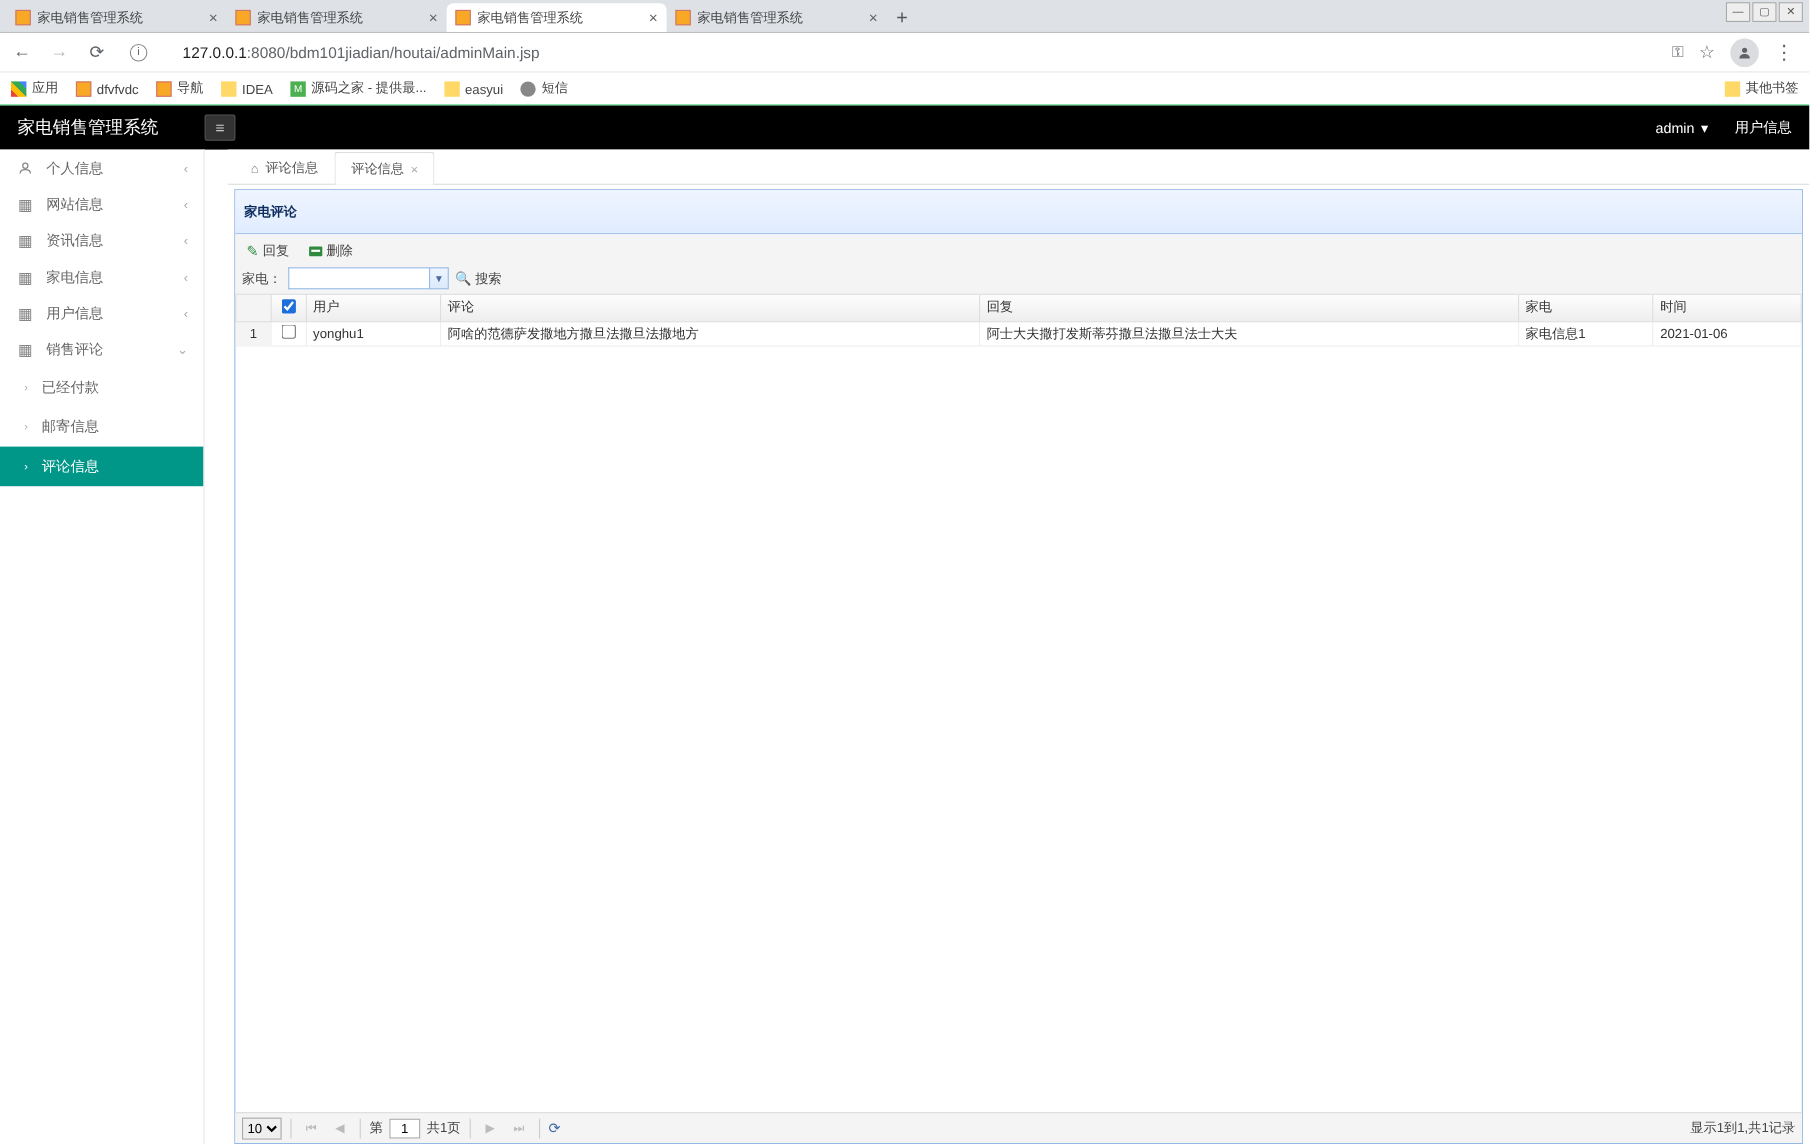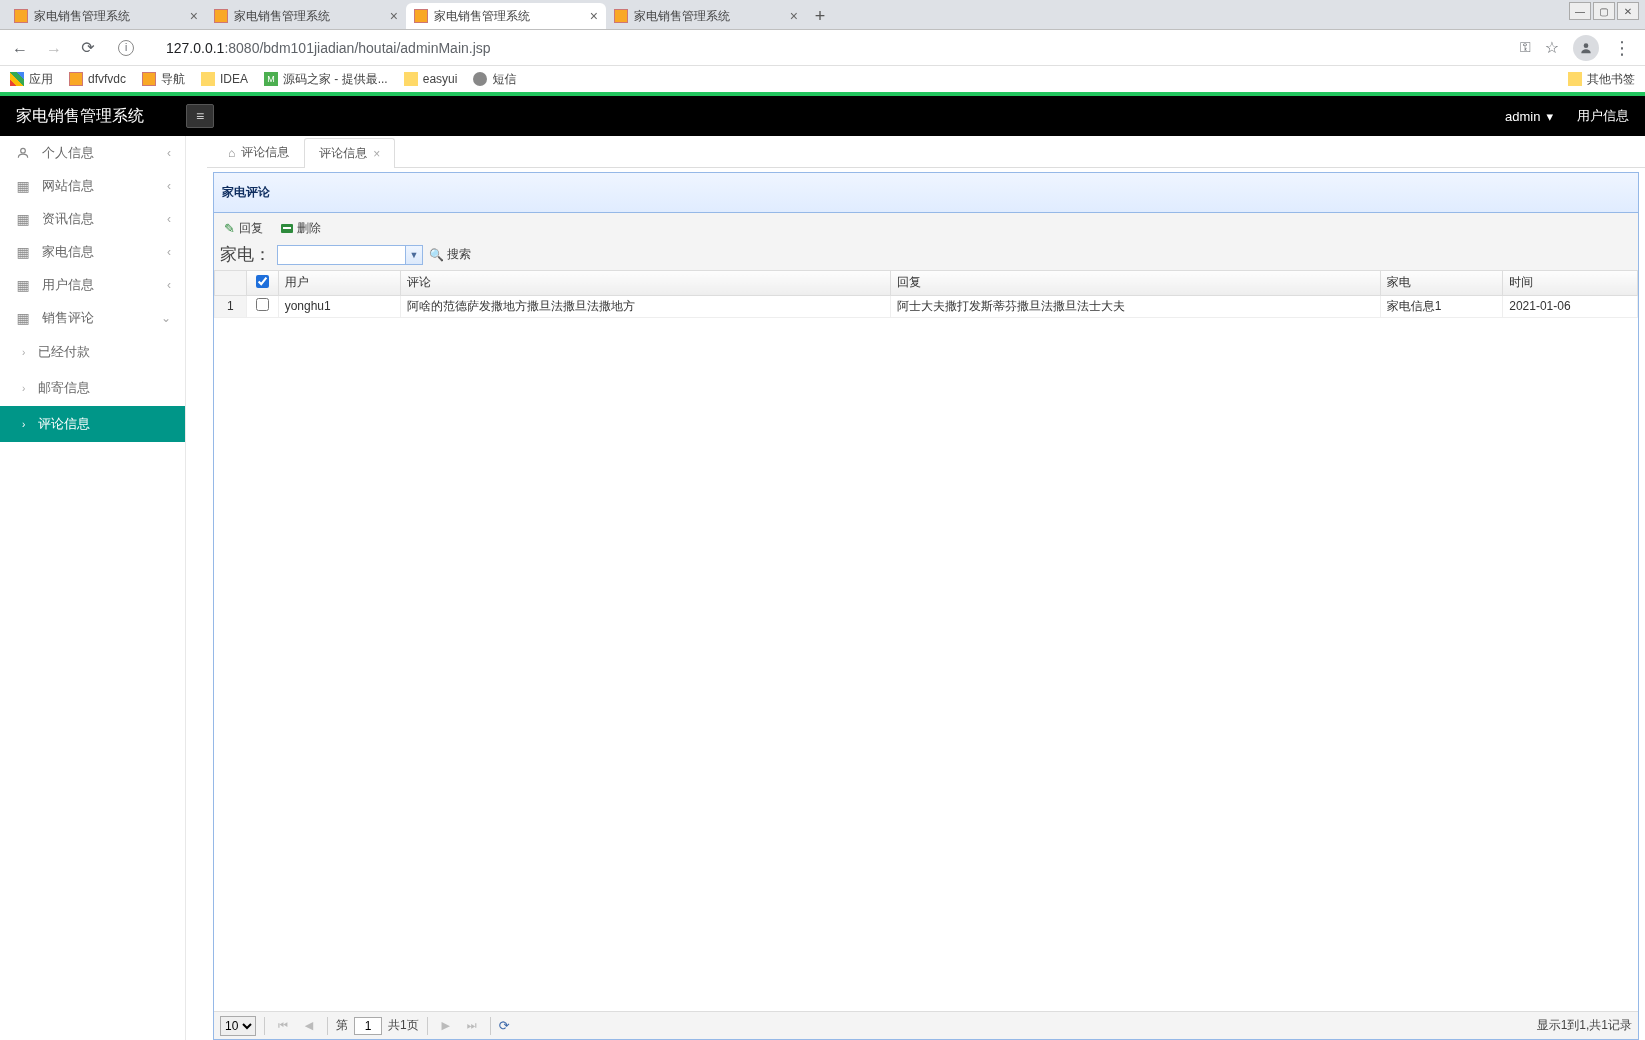--- a/index.html
+++ b/index.html
@@ -25,21 +25,21 @@
 .addr-input { flex: 1; height: 28px; display: flex; align-items: center; padding: 0 8px; color: #5f6368; font-size: 14px; }
 .addr-input .info { width: 16px; height: 16px; border: 1px solid #888; border-radius: 50%; display: inline-flex; align-items: center; justify-content: center; font-size: 10px; margin-right: 8px; }
 .addr-input .dark { color: #202124; margin-left: 24px; }
 .addr-right { display: flex; align-items: center; gap: 14px; padding-right: 6px; }
 .key-icon { font-size: 14px; color: #5f6368; }
 .star-icon { font-size: 16px; color: #5f6368; }
 .avatar { width: 26px; height: 26px; border-radius: 50%; background: #dadce0; display: flex; align-items: center; justify-content: center; color: #5f6368; font-size: 16px; }
 .menu-dots { font-size: 18px; color: #5f6368; }
 
 
-.bookmarks { height: 30px; background: #fff; display: flex; align-items: center; padding: 0 10px; border-bottom: 4px solid #22c55e; gap: 16px; font-size: 12px; color: #444; }
+.bookmarks { height: 30px; background: #fff; display: flex; align-items: center; padding: 0 10px; border-bottom: 1px solid #22c55e; gap: 16px; font-size: 12px; color: #444; }
 .bookmarks .bm { display: flex; align-items: center; gap: 5px; white-space: nowrap; }
 .bm-icon { width: 14px; height: 14px; display: inline-block; background: #ccc; }
 .bm-icon.apps { background: linear-gradient(45deg,#ea4335 25%,#fbbc05 25% 50%,#34a853 50% 75%,#4285f4 75%); }
 .bm-icon.orange { background: #f9a825; border: 1px solid #c77; }
 .bm-icon.folder { background: #ffd968; }
 .bm-icon.green { background: #4caf50; color: #fff; font-size: 9px; text-align: center; line-height: 14px; }
 .bm-icon.globe { background: #888; border-radius: 50%; }
 .bookmarks .spacer { flex: 1; }
 
 
@@ -74,21 +74,21 @@
 
 .panel { margin: 4px 6px 0 6px; border: 1px solid #95B8E7; flex: 1; display: flex; flex-direction: column; }
 .panel-header { height: 40px; background: linear-gradient(#EFF5FF,#E0ECFF); border-bottom: 1px solid #95B8E7; padding: 0 8px; display: flex; align-items: center; color: #0E2D5F; font-size: 12px; font-weight: bold; }
 .toolbar { background: #F4F4F4; border-bottom: 1px solid #ddd; padding: 4px 6px; }
 .toolbar-row { display: flex; align-items: center; gap: 10px; height: 22px; }
 .tb-btn { display: flex; align-items: center; gap: 4px; color: #444; font-size: 12px; padding: 1px 4px; }
 .tb-btn .pencil { color: #2e8b3d; font-size: 13px; }
 .tb-btn .minus { width: 12px; height: 9px; background: #2e8b3d; border-radius: 1px; position: relative; display: inline-block; }
 .tb-btn .minus::after { content: ""; position: absolute; left: 2px; right: 2px; top: 3px; height: 2px; background: #fff; }
 .search-row { display: flex; align-items: center; gap: 6px; margin-top: 4px; }
-.search-row label { font-size: 17px; color: #444; }
+.search-row label { font-size: 12px; color: #444; }
 .combo { display: flex; }
 .combo input { width: 128px; height: 20px; border: 1px solid #95B8E7; border-right: none; padding: 0 4px; font-size: 12px; outline: none; }
 .combo .drop { width: 18px; height: 20px; border: 1px solid #95B8E7; background: linear-gradient(#eef5ff,#dce9fb); display: flex; align-items: center; justify-content: center; color: #4a6a9a; font-size: 9px; }
 .search-btn { display: flex; align-items: center; gap: 3px; font-size: 12px; color: #444; }
 .search-btn .mag { color: #888; font-size: 12px; }
 
 
 .table-wrap { flex: 1; overflow: auto; }
 table.dg { width: 100%; border-collapse: collapse; font-size: 12px; }
 .dg th { background: linear-gradient(#fdfdfd,#eee); border: 1px solid #ddd; border-top: none; height: 24px; text-align: left; padding: 0 6px; font-weight: normal; color: #333; }

